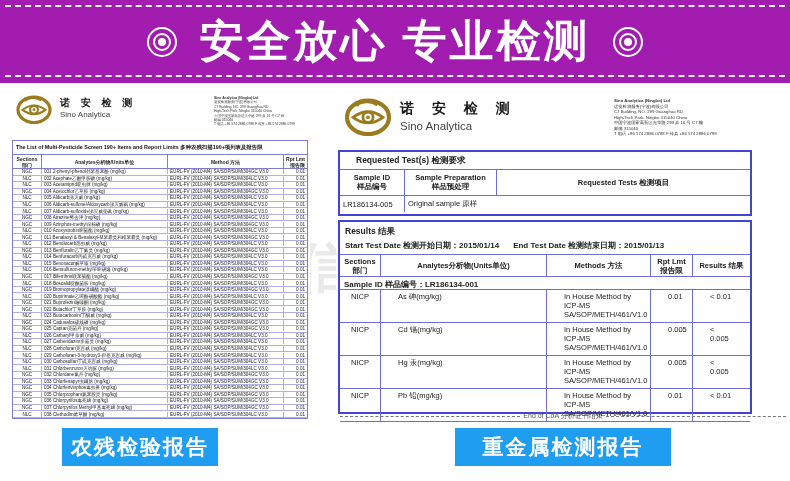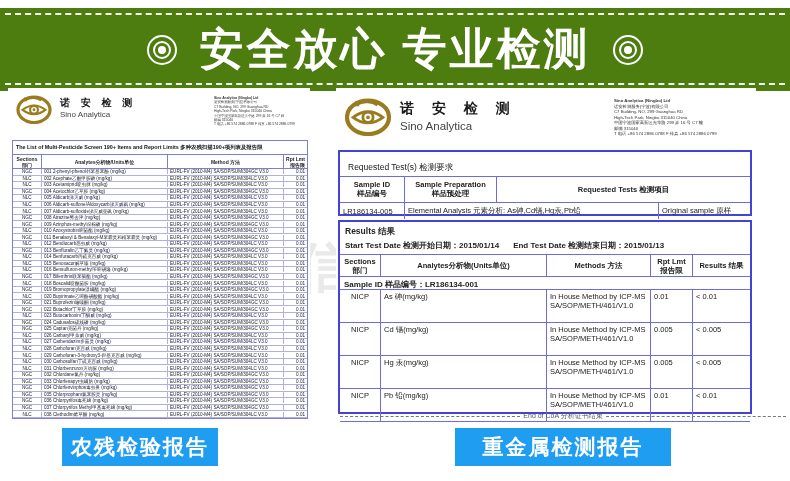--- a/index.html
+++ b/index.html
@@ -2,21 +2,21 @@
 <html><head>
 <meta charset="utf-8">
 <style>
   * { margin:0; padding:0; box-sizing:border-box; }
   html,body { background:#fff; }
   .stage {
     position:relative; width:790px; height:481px; background:#ffffff;
     overflow:hidden; font-family:"Liberation Sans","DejaVu Sans",sans-serif; color:#222;
   }
   
-  .banner { position:absolute; left:0; top:8px; width:790px; height:83px; background:#4d7c0f; }
+  .banner { position:absolute; left:0; top:0; width:790px; height:83px; background:#a21caf; }
   .banner-dash { position:absolute; left:5px; right:5px; border-top:2px dashed #ffffff; opacity:.95; }
   .banner-dash.top { top:5px; } .banner-dash.bottom { bottom:6px; }
   .banner-content { position:absolute; inset:0; display:flex; align-items:center; justify-content:center; gap:22px; }
   .banner-title { color:#fff; font-size:44px; font-weight:bold; letter-spacing:3px; text-shadow:0 1px 0 rgba(0,0,0,.08); }
   .target { width:30px; height:30px; border:2px solid #fff; border-radius:50%; display:flex; align-items:center; justify-content:center; }
   .t2 { width:18px; height:18px; border:2px solid #fff; border-radius:50%; display:flex; align-items:center; justify-content:center; }
   .t3 { width:8px; height:8px; background:#fff; border-radius:50%; }
 
   
   .logo-cn { font-weight:bold; color:#1a1a1a; }
@@ -46,39 +46,39 @@
 
   
   .right-doc { position:absolute; left:336px; top:88px; width:420px; height:334px; background:#fff; }
   .rd-logo { position:absolute; left:8px; top:6px; width:48px; height:42px; }
   .rd-name { position:absolute; left:64px; top:12px; }
   .rd-name .logo-cn { font-size:14px; letter-spacing:7px; }
   .rd-name .logo-en { font-size:11.5px; margin-top:2px; }
   .rd-addr { right:2px; top:10px; width:140px; font-size:4.3px; line-height:5.5px; }
   .rbox { position:absolute; left:2px; width:414px; border:2px solid #4343d6; background:#fff; }
   .rbox1 { top:62px; height:66px; }
-  .rbox1-title { font-size:8.5px; font-weight:normal; padding:3px 8px 2px;margin-top:7px; }
+  .rbox1-title { font-size:8.5px; font-weight:bold; padding:3px 16px 2px; }
   .rtable1 { display:flex; flex-direction:column; border-top:1px solid #6d6dd8; }
   .rt1-head,.rt1-row { display:flex; }
   .rt1-head { height:26px; font-weight:bold; text-align:center; }
   .rt1-row { height:16px; }
   .rt1c { font-size:7.5px; border-left:1px solid #6d6dd8; display:flex; align-items:center; justify-content:center; white-space:pre-line; text-align:center; overflow:hidden; }
   .rt1c:first-child { border-left:none; }
   .rt1-head .rt1c { border-bottom:1px solid #6d6dd8; }
   .rt1c.id { width:64px; }
   .rt1c.tests { width:254px; }
   .rt1c.prep { width:92px; }
   .rt1-row .rt1c { justify-content:flex-start; padding-left:3px; text-align:left; white-space:nowrap; }
   .rbox2 { top:132px; height:194px; }
   .results-title { font-size:8.5px; font-weight:bold; padding:4px 5px 1px; }
   .dates { font-size:8px; font-weight:bold; padding:1px 5px 3px; display:flex; gap:14px; white-space:nowrap; }
   .rtable2 { border-top:1px solid #6d6dd8; }
   .rt2-head,.rt2-row { display:flex; }
   .rt2-head { height:22px; font-weight:bold; }
-  .rt2c { font-size:7.5px; border-left:1px solid #6d6dd8; border-bottom:1px solid #6d6dd8; padding:2px 3px; overflow:hidden; line-height:9px; }
+  .rt2c { font-size:7.5px; border-left:1px solid #6d6dd8; border-bottom:1px solid #6d6dd8; padding:2px 17px; overflow:hidden; line-height:9px; }
   .rt2c:first-child { border-left:none; }
   .rt2-head .rt2c { display:flex; align-items:center; justify-content:center; text-align:center; white-space:pre-line; padding:0; }
   .rt2c.sec { width:40px; text-align:center; }
   .rt2-row .rt2c.sec { display:flex; justify-content:center; }
   .rt2c.ana { width:166px; }
   .rt2c.met { width:104px; }
   .rt2c.rpt { width:42px; }
   .rt2c.res { width:58px; }
   .rt2-sample { font-size:8px; font-weight:bold; padding:2px 4px; border-bottom:1px solid #6d6dd8; height:13px; }
   .rt2-row { min-height:33px; }
@@ -413,21 +413,20 @@
       <div class="rtable1">
         <div class="rt1-head">
           <span class="rt1c id">Sample ID
 样品编号</span>
           <span class="rt1c prep">Sample Preparation
 样品预处理</span>
           <span class="rt1c tests">Requested Tests 检测项目</span>
         </div>
         <div class="rt1-row">
           <span class="rt1c id">LR186134-005</span>
-          <span class="rt1c tests">Elemental Analysis 元素分析: As砷,Cd镉,Hg汞,Pb铅</span>
           <span class="rt1c prep">Original sample 原样</span>
         </div>
       </div>
     </div>
 
     <div class="rbox rbox2">
       <div class="results-title">Results 结果</div>
       <div class="dates">
         <span>Start Test Date 检测开始日期：2015/01/14</span>
         <span>End Test Date 检测结束日期：2015/01/13</span>

